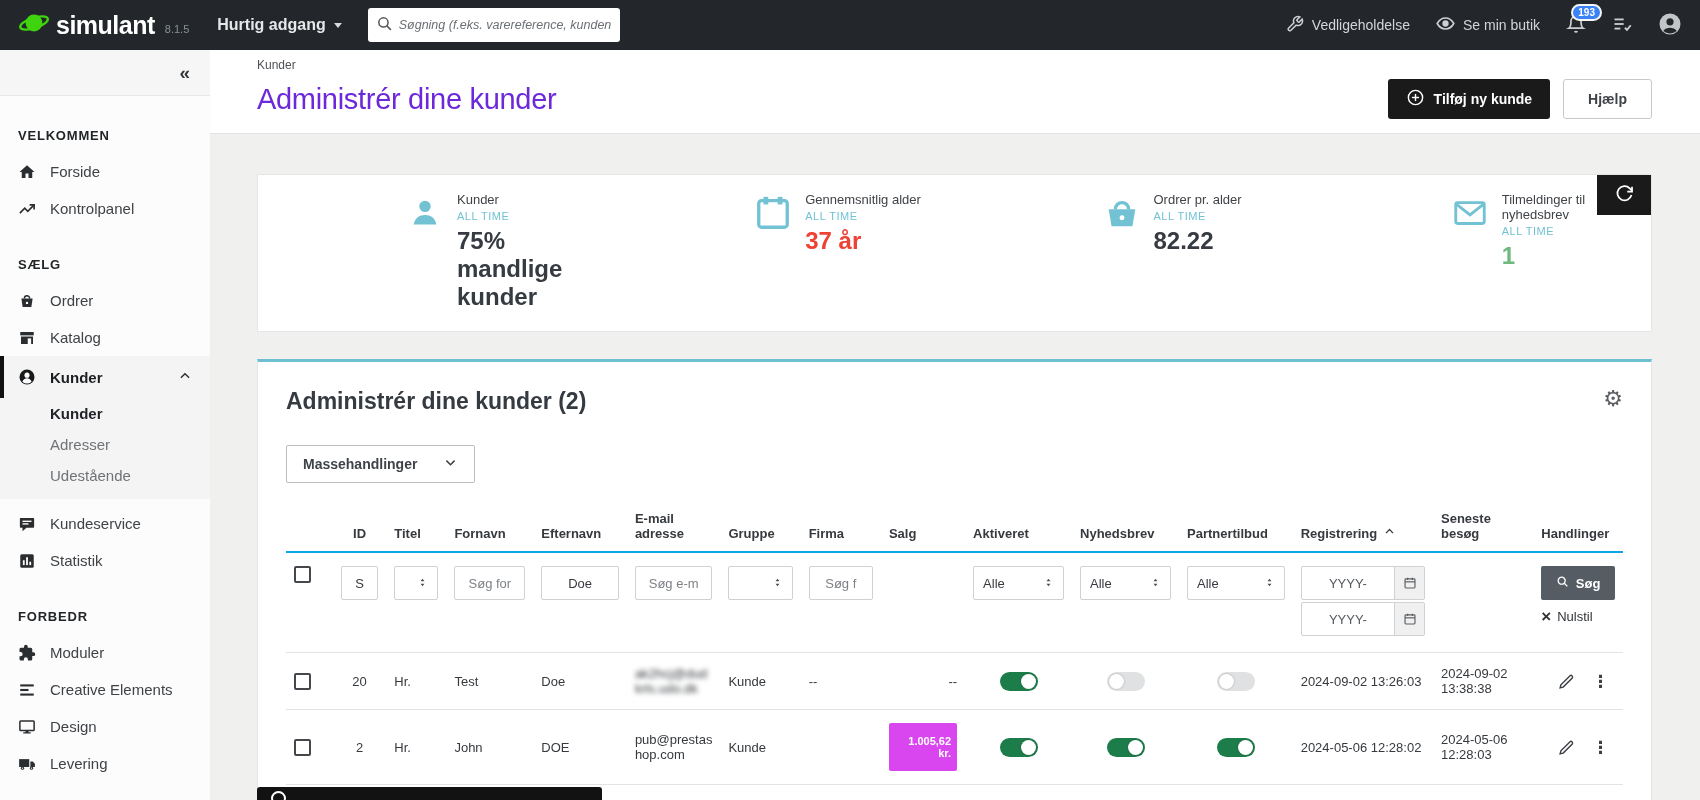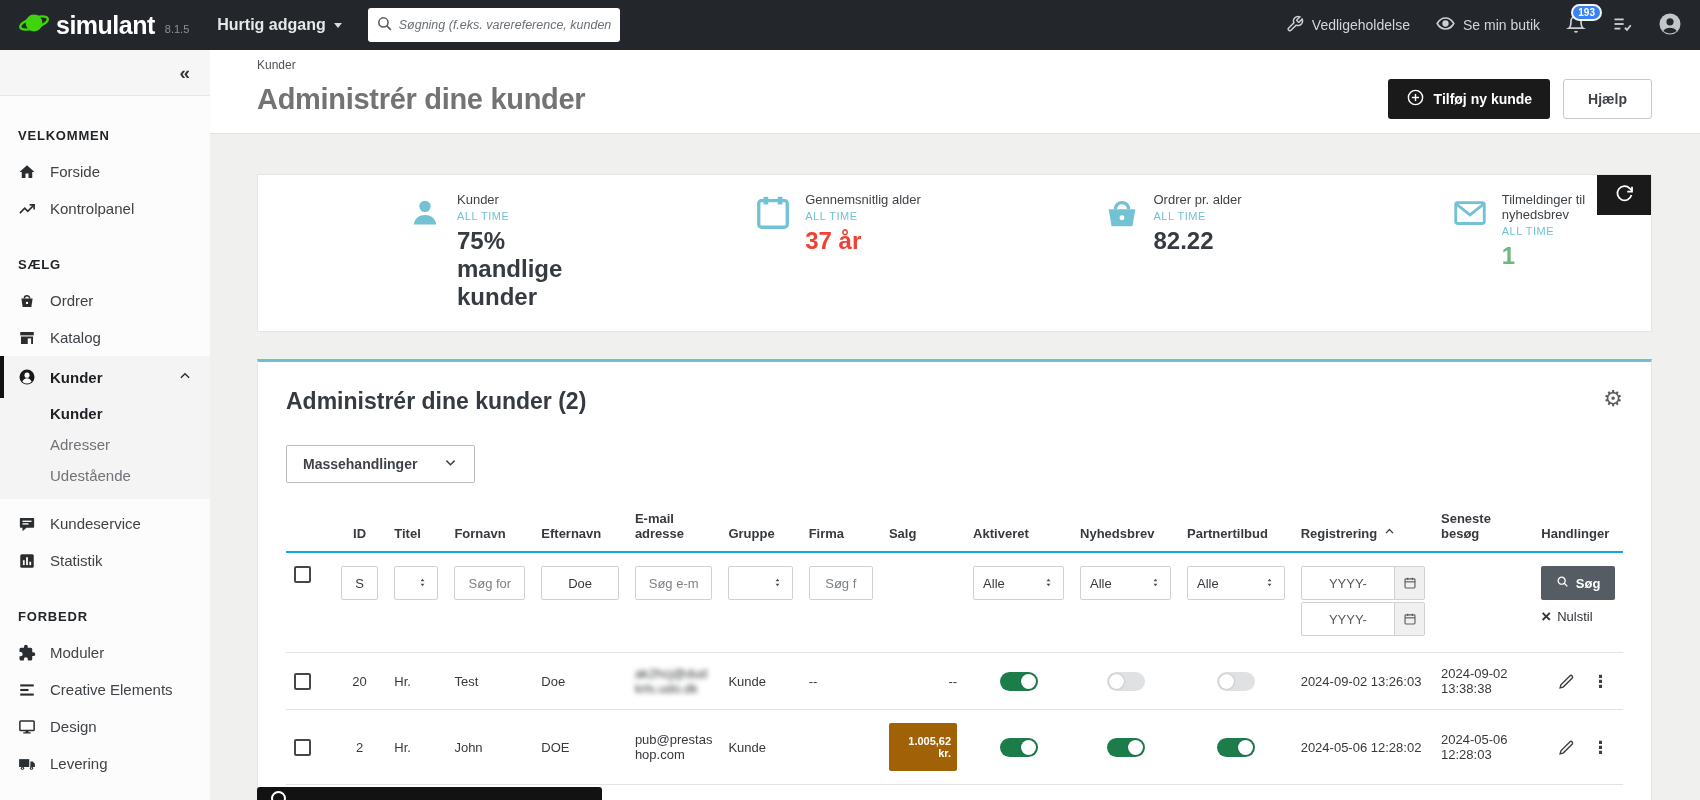--- a/index.html
+++ b/index.html
@@ -33,21 +33,21 @@
   .nav-item.active-parent { border-left: 4px solid #111; padding-left: 14px; font-weight: 700; color: #1c1f22; height: 42px; }
   .nav-item .chev-up { margin-left: auto; }
   .subnav-item { height: 31px; display: flex; align-items: center; padding-left: 50px; font-size: 15px; color: #6f7377; cursor: pointer; }
   .subnav-item.active { font-weight: 700; color: #202327; }
 
   
   .main { margin-left: 210px; }
   .page-head { background: #fff; padding: 8px 48px 0 47px; height: 84px; border-bottom: 1px solid #e2e3e4; }
   .breadcrumb { font-size: 12px; color: #4f5256; margin-bottom: 7px; }
   .title-row { display: flex; align-items: center; }
-  .page-title { font-size: 29px; font-weight: 700; color: #737373; letter-spacing: -0.3px; }
+  .page-title { font-size: 29px; font-weight: 400; color: #6d28d9; letter-spacing: -0.3px; }
   .head-actions { margin-left: auto; display: flex; gap: 13px; align-items: center; }
   .btn-dark { background: #1a1a1b; color: #fff; border: none; height: 40px; padding: 0 18px; border-radius: 3px; font-size: 14px; font-weight: 700; display: inline-flex; align-items: center; gap: 9px; cursor: pointer; font-family: inherit; }
   .btn-light { background: #fff; color: #3f4347; border: 1px solid #c6c9cc; height: 40px; padding: 0 24px; border-radius: 3px; font-size: 14px; font-weight: 700; cursor: pointer; font-family: inherit; }
 
   .content { padding: 40px 48px 0 47px; }
 
   
   .kpi-card { background: #fff; border: 1px solid #e4e5e6; position: relative; display: flex; padding: 17px 0 20px; }
   .kpi { flex: 1 1 0; display: flex; gap: 13px; padding-left: 148px; align-items: flex-start; }
   .kpi-icon { color: #72c2d4; margin-top: 2px; }
@@ -82,21 +82,21 @@
   .date-group + .date-group { margin-top: 2px; }
   .date-text { flex: 1; display: flex; align-items: center; justify-content: center; color: #55595d; font-size: 13px; overflow: hidden; }
   .date-btn { width: 30px; border-left: 1px solid #cfd2d5; background: #f0f0f1; display: flex; align-items: center; justify-content: center; cursor: pointer; }
   .search-btn { width: 100%; height: 34px; background: #555c63; border: none; border-radius: 2px; color: #fff; font-size: 13px; font-weight: 700; display: inline-flex; align-items: center; justify-content: center; gap: 7px; cursor: pointer; font-family: inherit; }
   .reset-row { margin-top: 9px; display: flex; align-items: center; justify-content: flex-start; gap: 6px; font-size: 13px; color: #2f3337; cursor: pointer; }
   .reset-x { font-size: 17px; font-weight: 700; line-height: 0.8; }
 
   .cell-email { word-break: break-all; display: inline-block; }
   .cell-email[data-blurred="true"] { filter: blur(2.6px); }
   .cell-sales { text-align: right; }
-  .sales-value[data-badge="true"] { background: #a16207; color: #fff; font-size: 11px; font-weight: 700; padding: 12px 6px; border-radius: 2px; display: inline-block; }
+  .sales-value[data-badge="true"] { background: #d946ef; color: #fff; font-size: 11px; font-weight: 700; padding: 12px 6px; border-radius: 2px; display: inline-block; }
   .toggle { width: 38px; height: 19px; border-radius: 10px; background: #e0e1e3; position: relative; display: block; margin: 0 auto; cursor: pointer; }
   .toggle::after { content: ""; position: absolute; top: 2px; left: 2px; width: 15px; height: 15px; border-radius: 50%; background: #fff; box-shadow: 0 0 2px rgba(0,0,0,.3); }
   .toggle[data-state="on"] { background: #1d7d4a; }
   .toggle[data-state="on"]::after { left: auto; right: 2px; }
   .actions-cell { display: flex; align-items: center; justify-content: flex-end; gap: 17px; padding-right: 6px; }
   .kebab { font-size: 17px; font-weight: 700; color: #3c4044; cursor: pointer; line-height: 1; }
   .pencil { cursor: pointer; display: flex; }
 
   
   .toast { position: fixed; left: 257px; bottom: -27px; width: 345px; height: 40px; background: #121212; border-radius: 3px; display: flex; align-items: flex-start; padding: 4px 0 0 14px; z-index: 40; }

